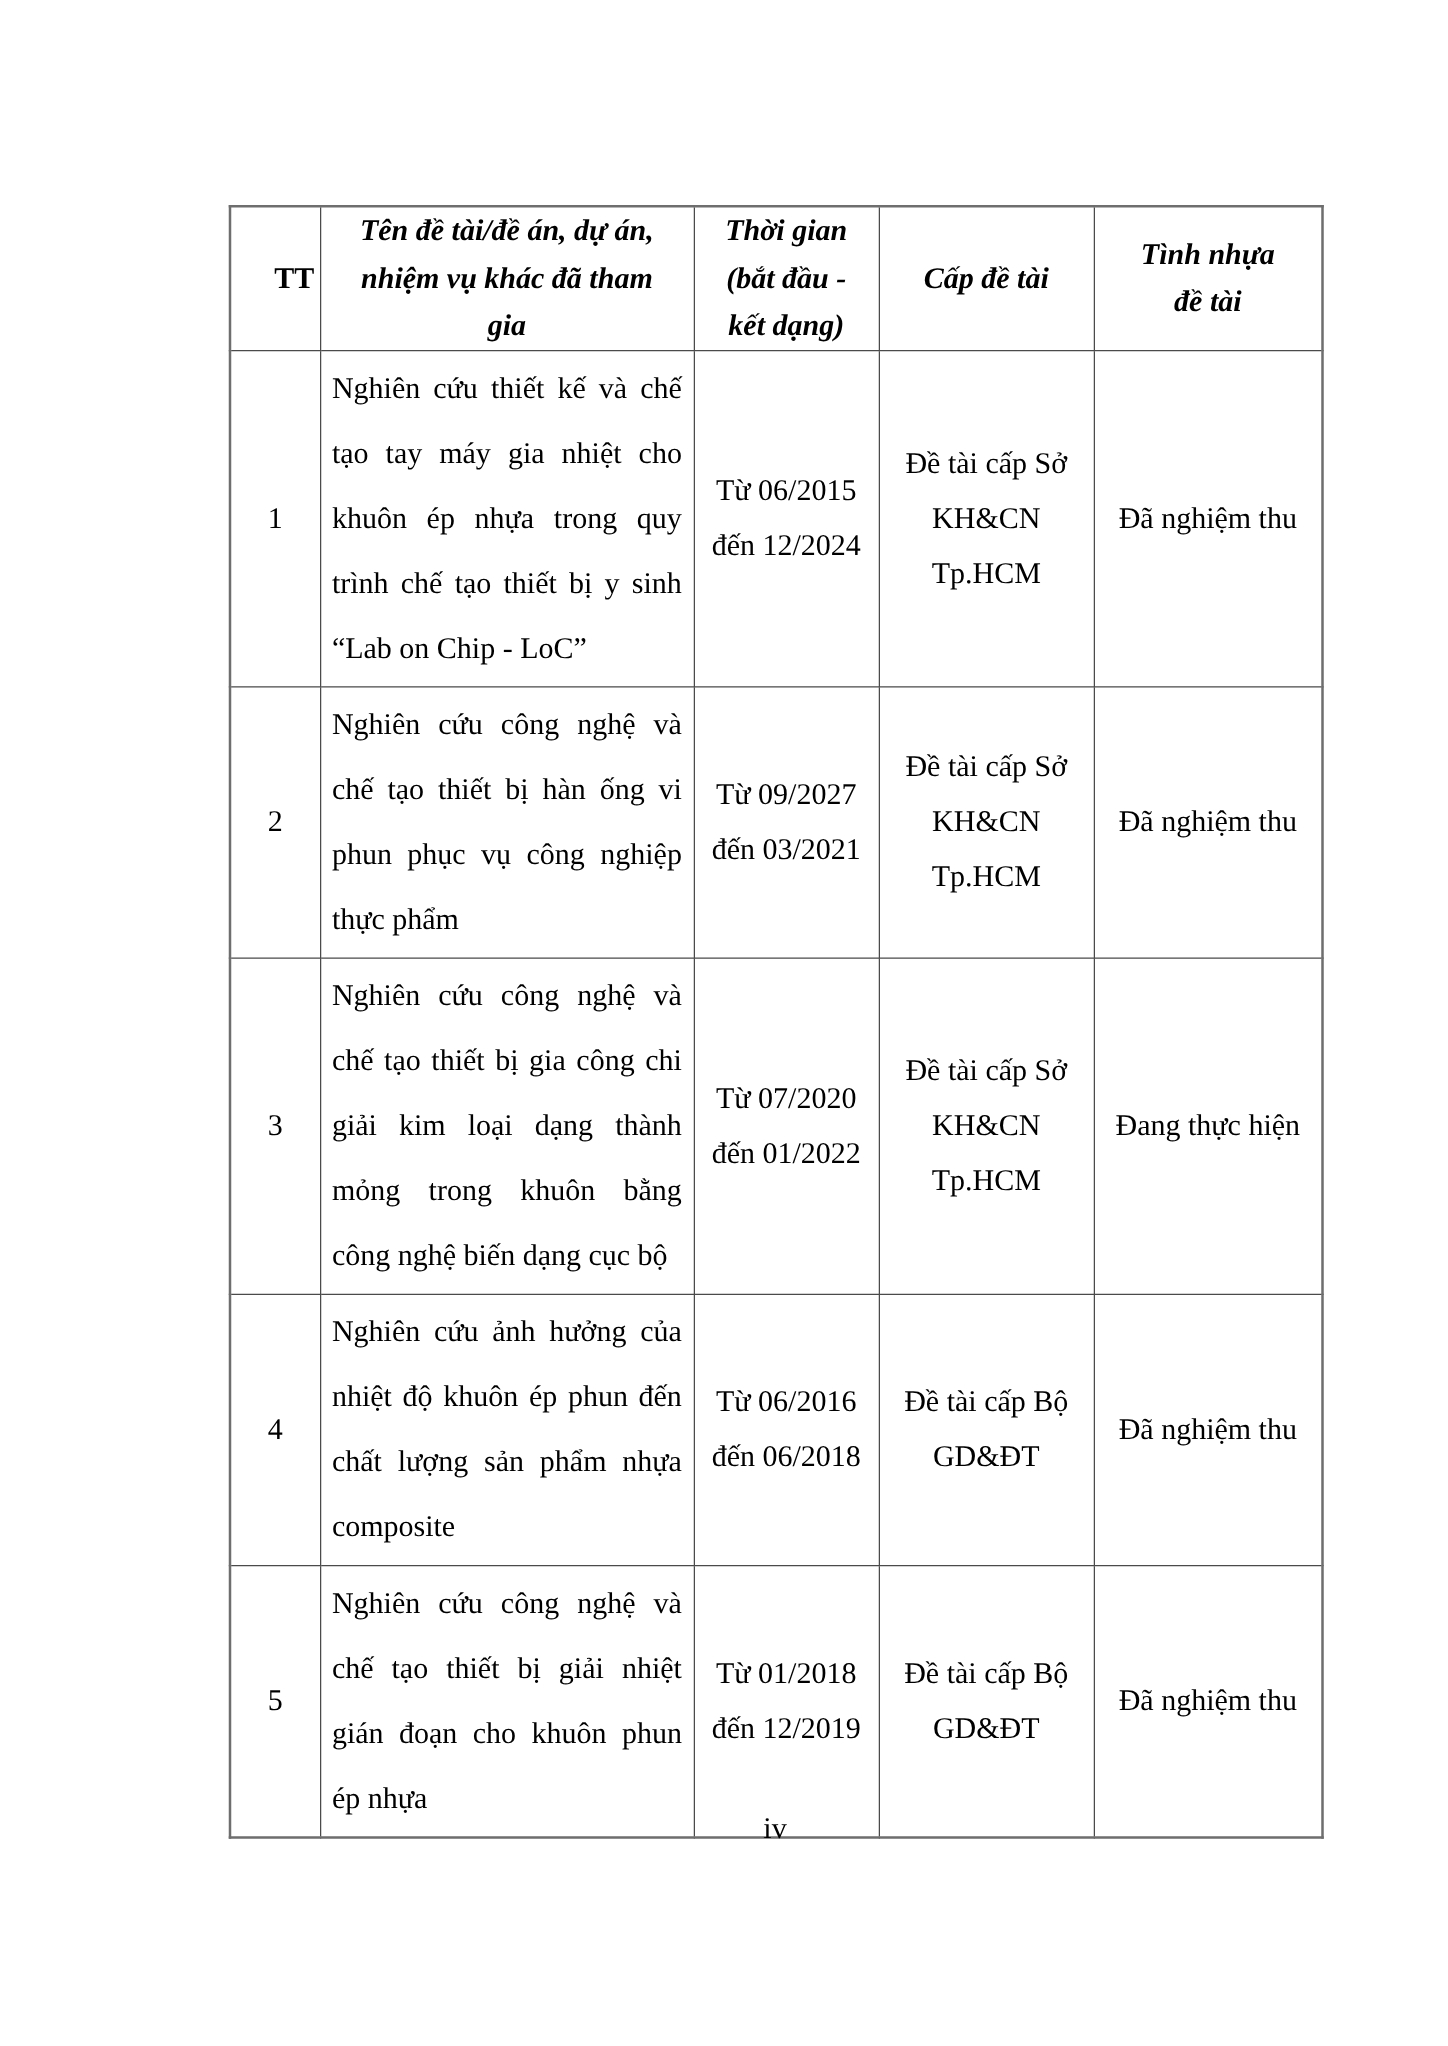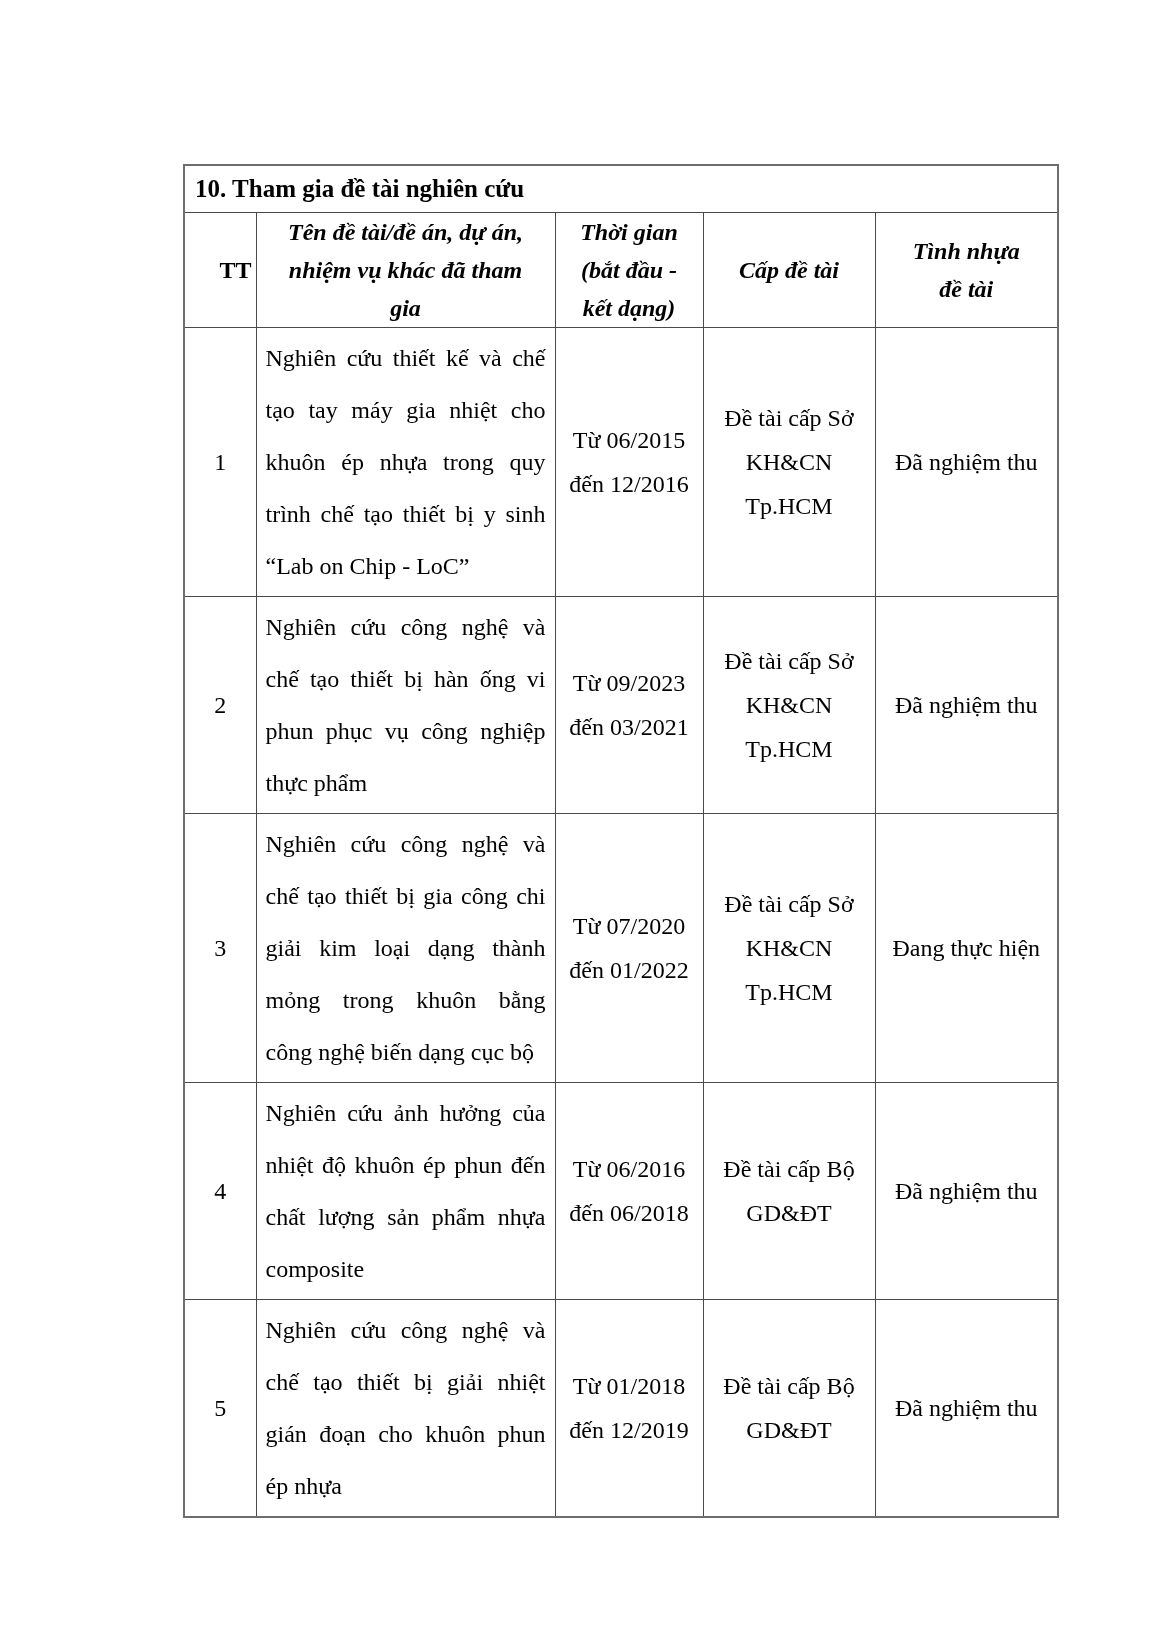--- a/index.html
+++ b/index.html
@@ -88,52 +88,49 @@
   <table class="projects">
     <colgroup>
       <col style="width:72px">
       <col style="width:299px">
       <col style="width:148px">
       <col style="width:172px">
       <col style="width:183px">
     </colgroup>
 
     <tbody>
-        <tr class="section-row">
-      <td colspan="5">10. Tham gia đề tài nghiên cứu</td>
-    </tr>
 
     <tr class="header-row">
       <th class="upright">TT</th>
       <th>Tên đề tài/đề án, dự án,
 nhiệm vụ khác đã tham
 gia</th>
       <th>Thời gian
 (bắt đầu -
 kết dạng)</th>
       <th>Cấp đề tài</th>
       <th>Tình nhựa
 đề tài</th>
     </tr>
 
     <tr class="r1">
       <td class="c-tt">1</td>
       <td class="c-name">Nghiên cứu thiết kế và chế tạo tay máy gia nhiệt cho khuôn ép nhựa trong quy trình chế tạo thiết bị y sinh “Lab on Chip - LoC”</td>
       <td class="c-time">Từ 06/2015
-đến 12/2016</td>
+đến 12/2024</td>
       <td class="c-level">Đề tài cấp Sở
 KH&amp;CN
 Tp.HCM</td>
       <td class="c-status">Đã nghiệm thu</td>
     </tr>
 
     <tr class="r2">
       <td class="c-tt">2</td>
       <td class="c-name">Nghiên cứu công nghệ và chế tạo thiết bị hàn ống vi phun phục vụ công nghiệp thực phẩm</td>
-      <td class="c-time">Từ 09/2023
+      <td class="c-time">Từ 09/2027
 đến 03/2021</td>
       <td class="c-level">Đề tài cấp Sở
 KH&amp;CN
 Tp.HCM</td>
       <td class="c-status">Đã nghiệm thu</td>
     </tr>
 
     <tr class="r3">
       <td class="c-tt">3</td>
       <td class="c-name">Nghiên cứu công nghệ và chế tạo thiết bị gia công chi giải kim loại dạng thành mỏng trong khuôn bằng công nghệ biến dạng cục bộ</td>
@@ -160,14 +157,15 @@
       <td class="c-name">Nghiên cứu công nghệ và chế tạo thiết bị giải nhiệt gián đoạn cho khuôn phun ép nhựa</td>
       <td class="c-time">Từ 01/2018
 đến 12/2019</td>
       <td class="c-level">Đề tài cấp Bộ
 GD&amp;ĐT</td>
       <td class="c-status">Đã nghiệm thu</td>
     </tr>
   </tbody>
     </table>
 
+  <div class="footer">iv</div>
 
 </div>
 
 </body></html>

